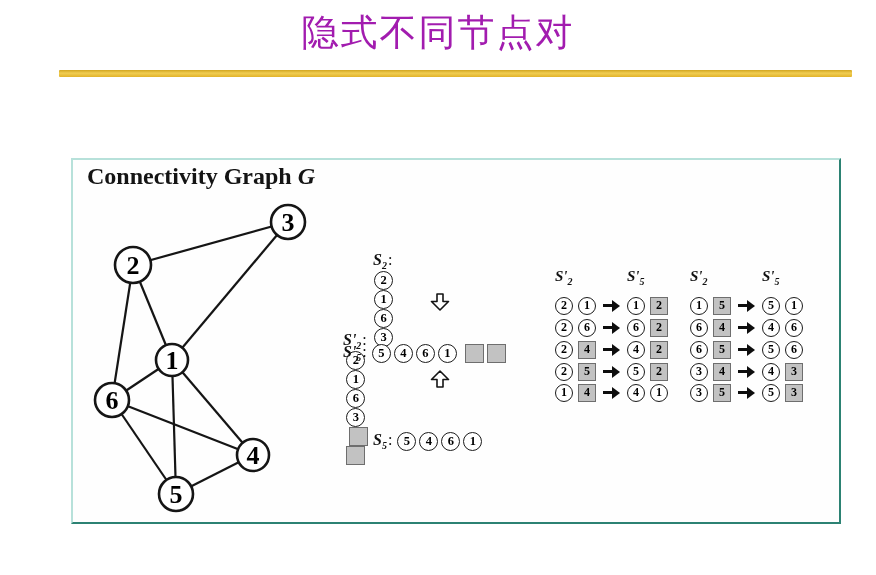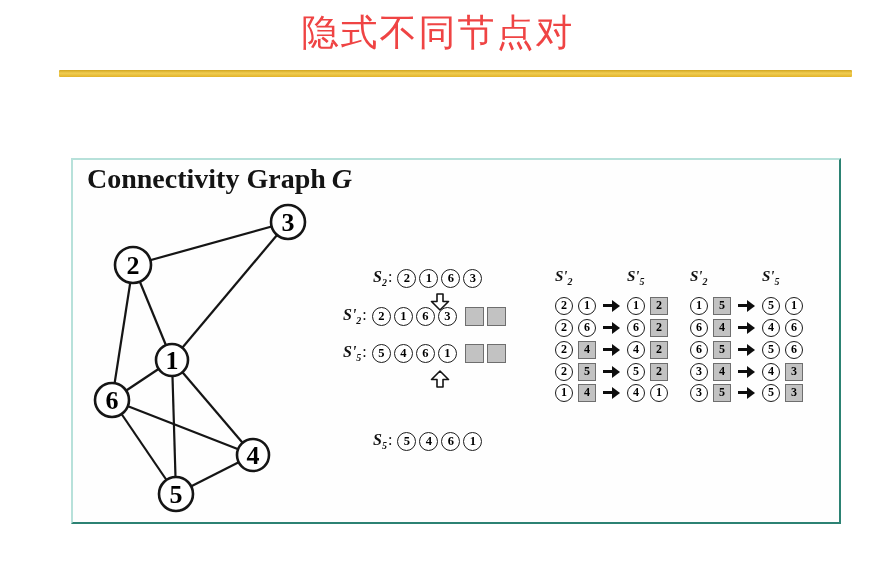--- a/index.html
+++ b/index.html
@@ -1,33 +1,33 @@
 <!DOCTYPE html>
 <html><head>
 <meta charset="utf-8">
 <style>
   html,body{margin:0;padding:0;background:#ffffff;}
   body{width:876px;height:575px;position:relative;overflow:hidden;
        font-family:"Liberation Serif","DejaVu Serif",serif;color:#111;}
 
   
   .slide-title{position:absolute;top:8px;left:0;width:876px;text-align:center;
-    font-size:37px;font-weight:400;letter-spacing:2px;color:#ef4444;}
+    font-size:37px;font-weight:400;letter-spacing:2px;color:#a21caf;}
 
   
   .gold-rule{position:absolute;left:59px;top:70px;width:793px;height:7px;
     background:linear-gradient(to bottom,#d2a51f 0%,#f0cd52 45%,#e2b32a 100%);
     border-radius:1px;}
 
   
   .figure-box{position:absolute;left:71px;top:158px;width:770px;height:366px;
     background:#fefefe;border-style:solid;border-width:2px;
     border-color:#b7e1da #2c8273 #2c8273 #b7e1da;box-sizing:border-box;}
 
-  .figure-heading{position:absolute;left:14px;top:3px;font-size:28px;font-weight:bold;
+  .figure-heading{position:absolute;left:14px;top:3px;font-size:24px;font-weight:bold;
     color:#141414;white-space:nowrap;}
   .figure-heading .g-emph{font-style:italic;margin-left:6px;}
 
   
   #graph-svg{position:absolute;left:13px;top:30px;}
 
   
   .mrow{position:absolute;display:flex;align-items:center;height:22px;}
   .seq-label{font-style:italic;font-weight:600;font-size:16px;margin-right:5px;
     white-space:nowrap;}
@@ -90,31 +90,31 @@
       <text x="288" y="231" text-anchor="middle" font-family="&quot;Liberation Serif&quot;,&quot;DejaVu Serif&quot;,serif" font-size="26" font-weight="bold" fill="#000">3</text>
       <circle cx="253" cy="455" r="16" fill="#ffffff" stroke="#151515" stroke-width="2.6"></circle>
       <text x="253" y="464" text-anchor="middle" font-family="&quot;Liberation Serif&quot;,&quot;DejaVu Serif&quot;,serif" font-size="26" font-weight="bold" fill="#000">4</text>
       <circle cx="176" cy="494" r="17" fill="#ffffff" stroke="#151515" stroke-width="2.6"></circle>
       <text x="176" y="503" text-anchor="middle" font-family="&quot;Liberation Serif&quot;,&quot;DejaVu Serif&quot;,serif" font-size="26" font-weight="bold" fill="#000">5</text>
       <circle cx="112" cy="400" r="17" fill="#ffffff" stroke="#151515" stroke-width="2.6"></circle>
       <text x="112" y="409" text-anchor="middle" font-family="&quot;Liberation Serif&quot;,&quot;DejaVu Serif&quot;,serif" font-size="26" font-weight="bold" fill="#000">6</text>
     </svg>
 
   <div id="middle-panel">
-      <div class="mrow" style="left: 300px; top: 107px;">
+      <div class="mrow" style="left: 300px; top: 91px; flex-direction: column;">
         <span class="seq-label"><i>S</i><sub>2</sub><span class="colon">:</span></span>
         <div class="chip c">2</div>
         <div class="chip c">1</div>
         <div class="chip c">6</div>
         <div class="chip c">3</div>
       </div>
       <div class="block-arrow" style="left: 356px; top: 133px;"><svg width="22" height="18" viewBox="0 0 22 18">
           <path d="M8 1 L14 1 L14 8.5 L19.5 8.5 L11 17 L2.5 8.5 L8 8.5 Z" fill="#ffffff" stroke="#141414" stroke-width="1.6" stroke-linejoin="round"></path>
         </svg></div>
-      <div class="mrow" style="left: 270px; top: 145px;">
+      <div class="mrow" style="left: 270px; top: 171px; flex-direction: column;">
         <span class="seq-label"><i>S</i>'<sub>2</sub><span class="colon">:</span></span>
         <div class="chip c">2</div>
         <div class="chip c">1</div>
         <div class="chip c">6</div>
         <div class="chip c">3</div>
         <div class="chip s pad"></div>
         <div class="chip s"></div>
       </div>
       <div class="mrow" style="left: 270px; top: 182px;">
         <span class="seq-label"><i>S</i>'<sub>5</sub><span class="colon">:</span></span>

